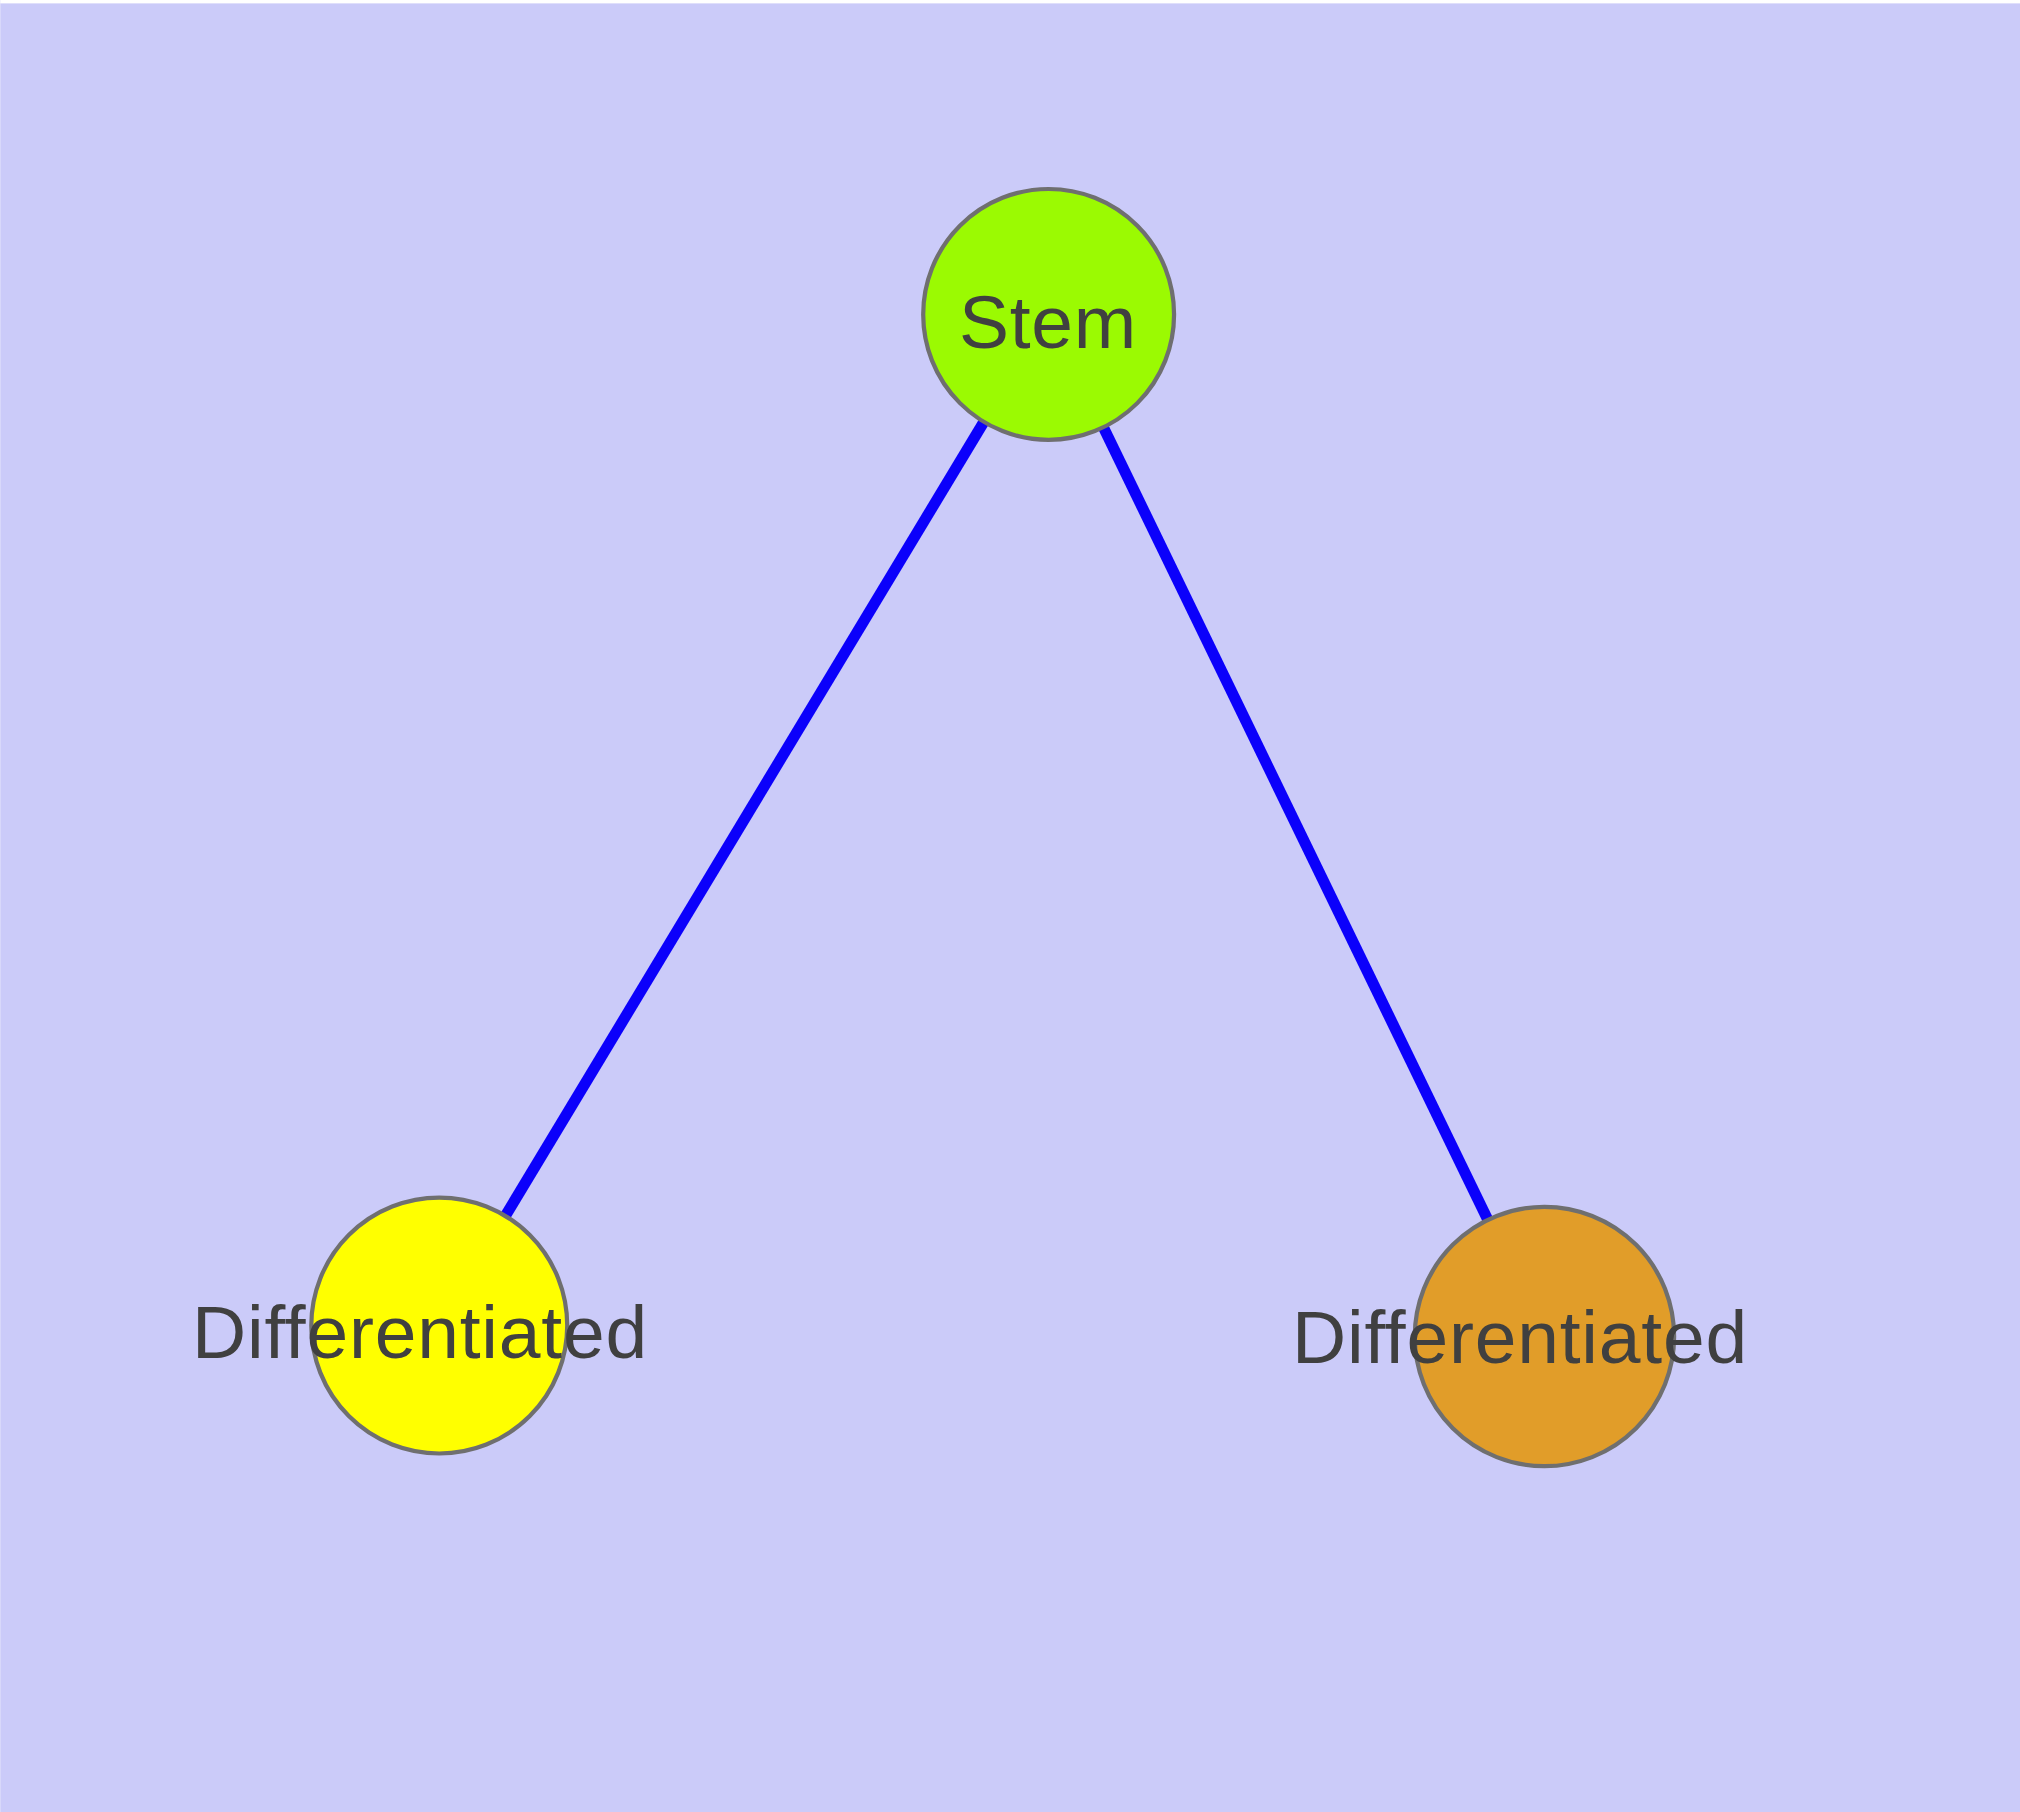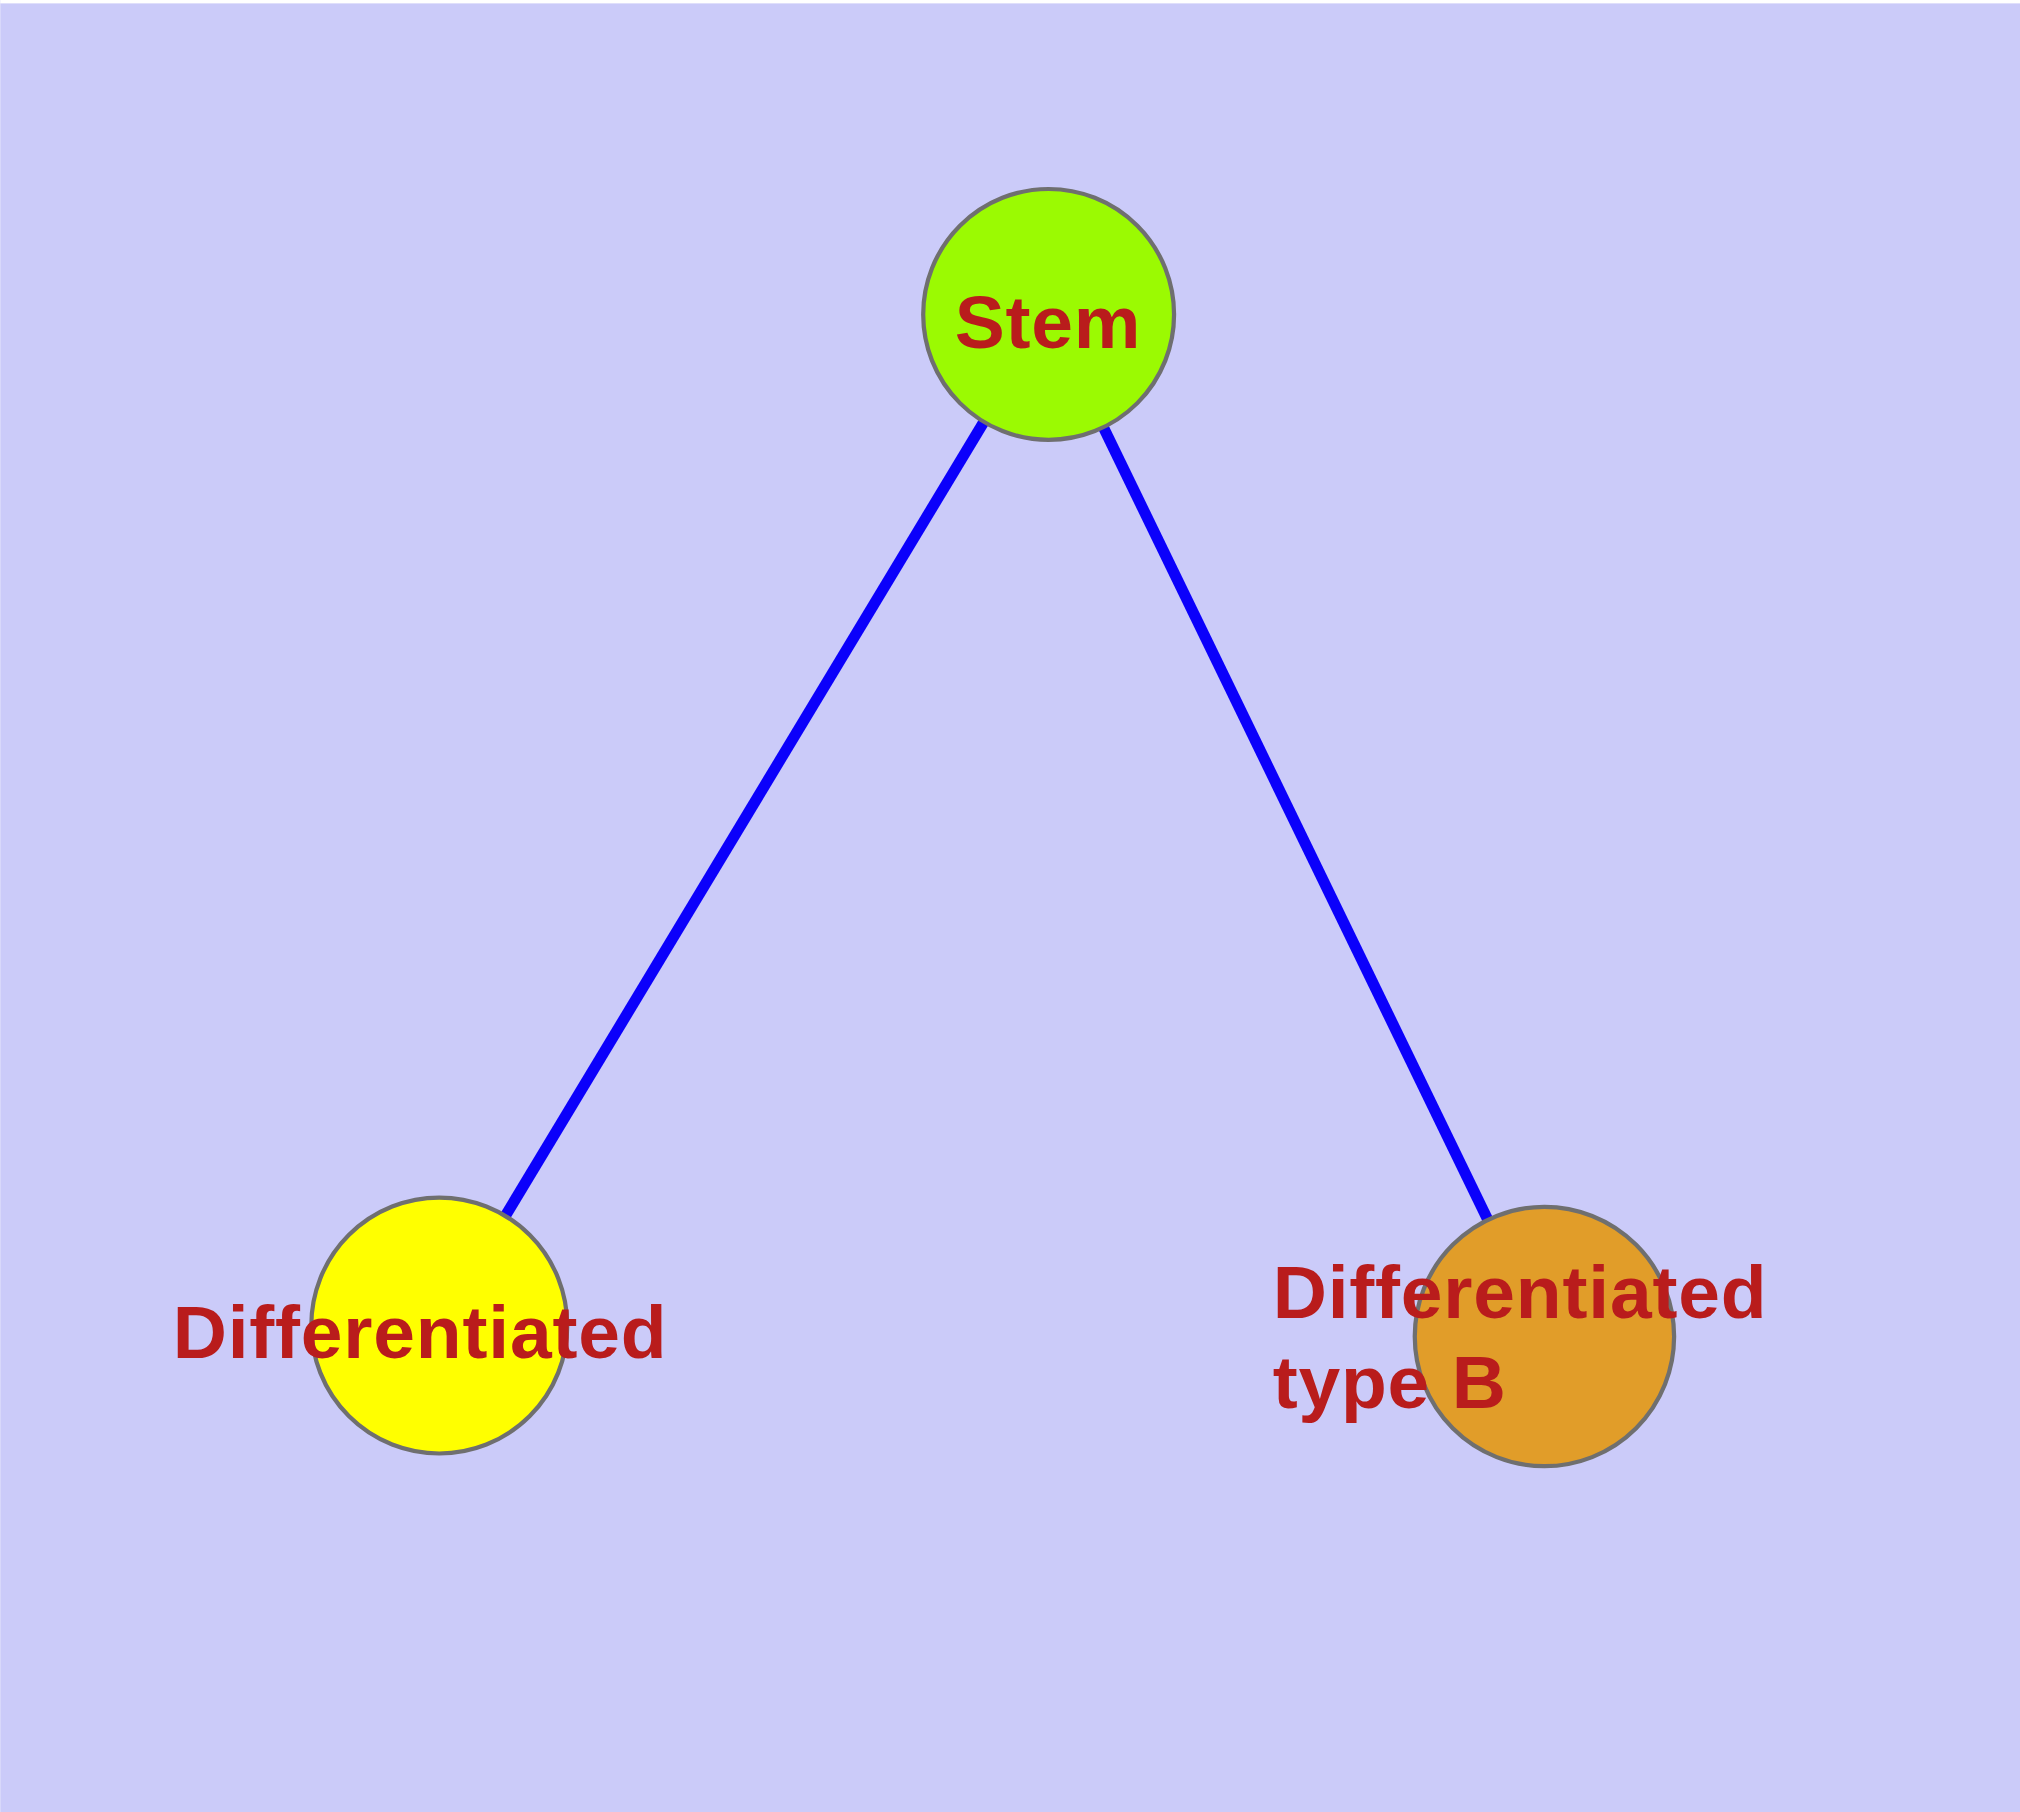--- a/index.html
+++ b/index.html
@@ -18,26 +18,26 @@
     position: absolute;
     left: 0;
     top: 0;
     width: 2021px;
     height: 1812px;
     display: block;
   }
   .node-label {
     position: absolute;
     transform: translate(-50%, -50%);
-    color: #b91c1c;
-    font-weight: 700;
+    color: #404040;
+    font-weight: 400;
     font-size: 75px;
     line-height: 90px;
     letter-spacing: 0.8px;
-    text-align: left;
+    text-align: right;
     white-space: nowrap;
     z-index: 3;
   }
   .node-label .line {
     display: block;
   }
 </style>
 </head>
 <body>
 
@@ -63,17 +63,16 @@
   <div class="node-label" style="left:1048px; top:322px;">
     <span class="line">Stem</span>
   </div>
 
   <div class="node-label" style="left:420px; top:1332px;">
     <span class="line">Differentiated</span>
   </div>
 
   <div class="node-label" style="left:1520px; top:1337px;">
     <span class="line">Differentiated</span>
-    <span class="line">type B</span>
   </div>
 
 </div>
 
 
 </body></html>

